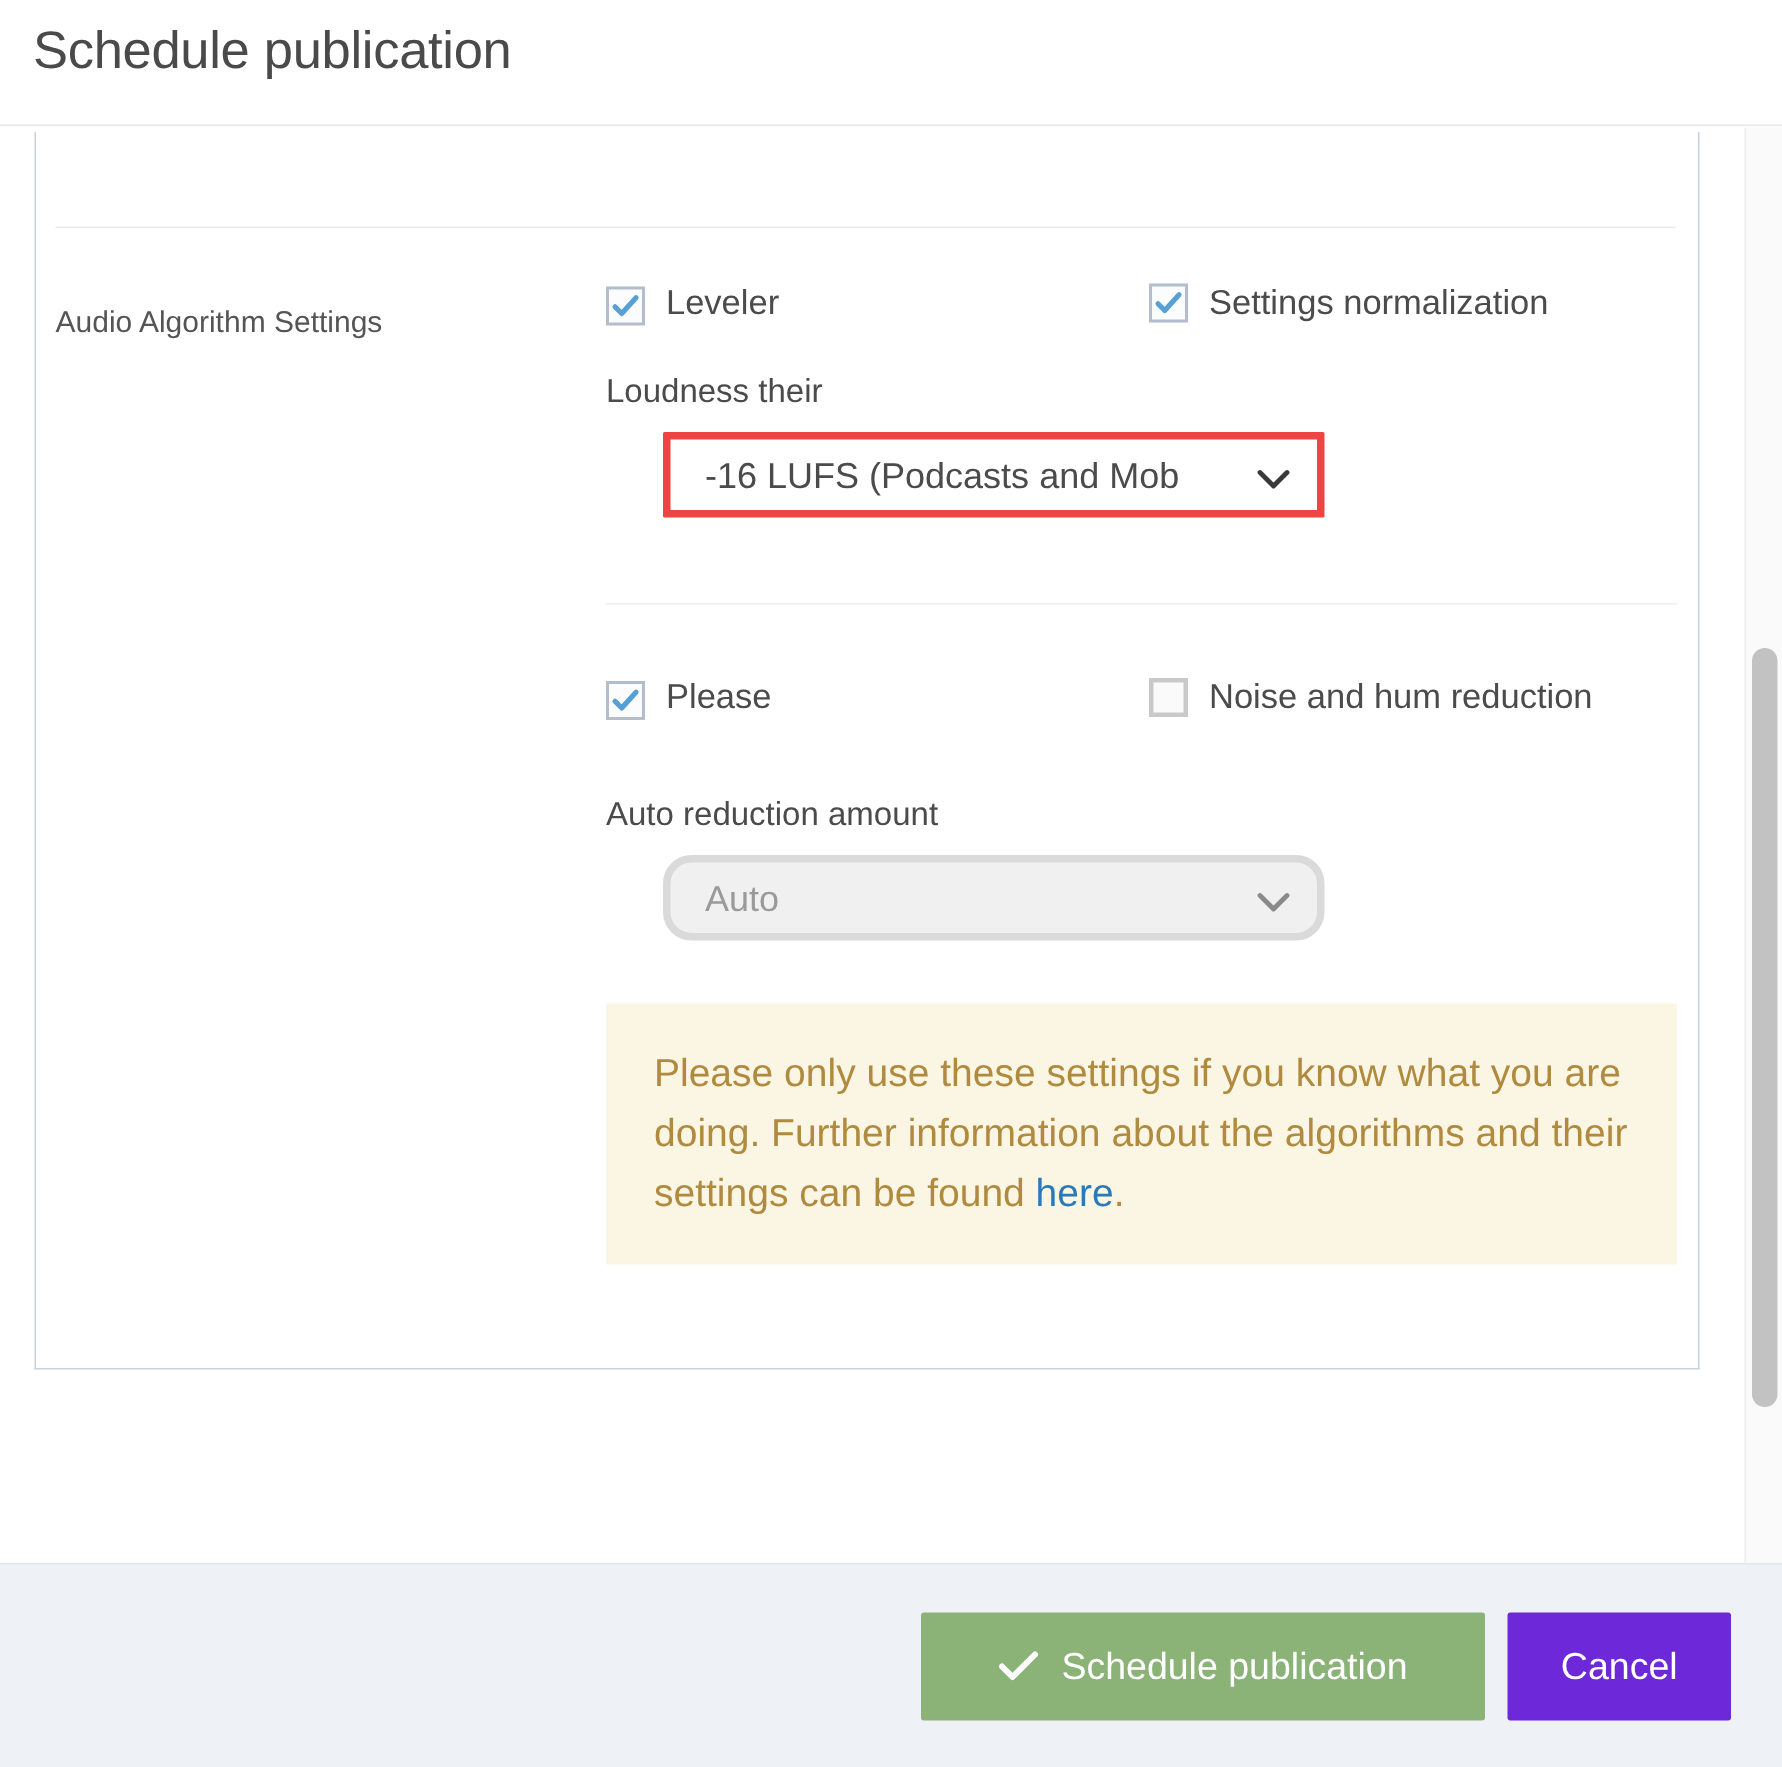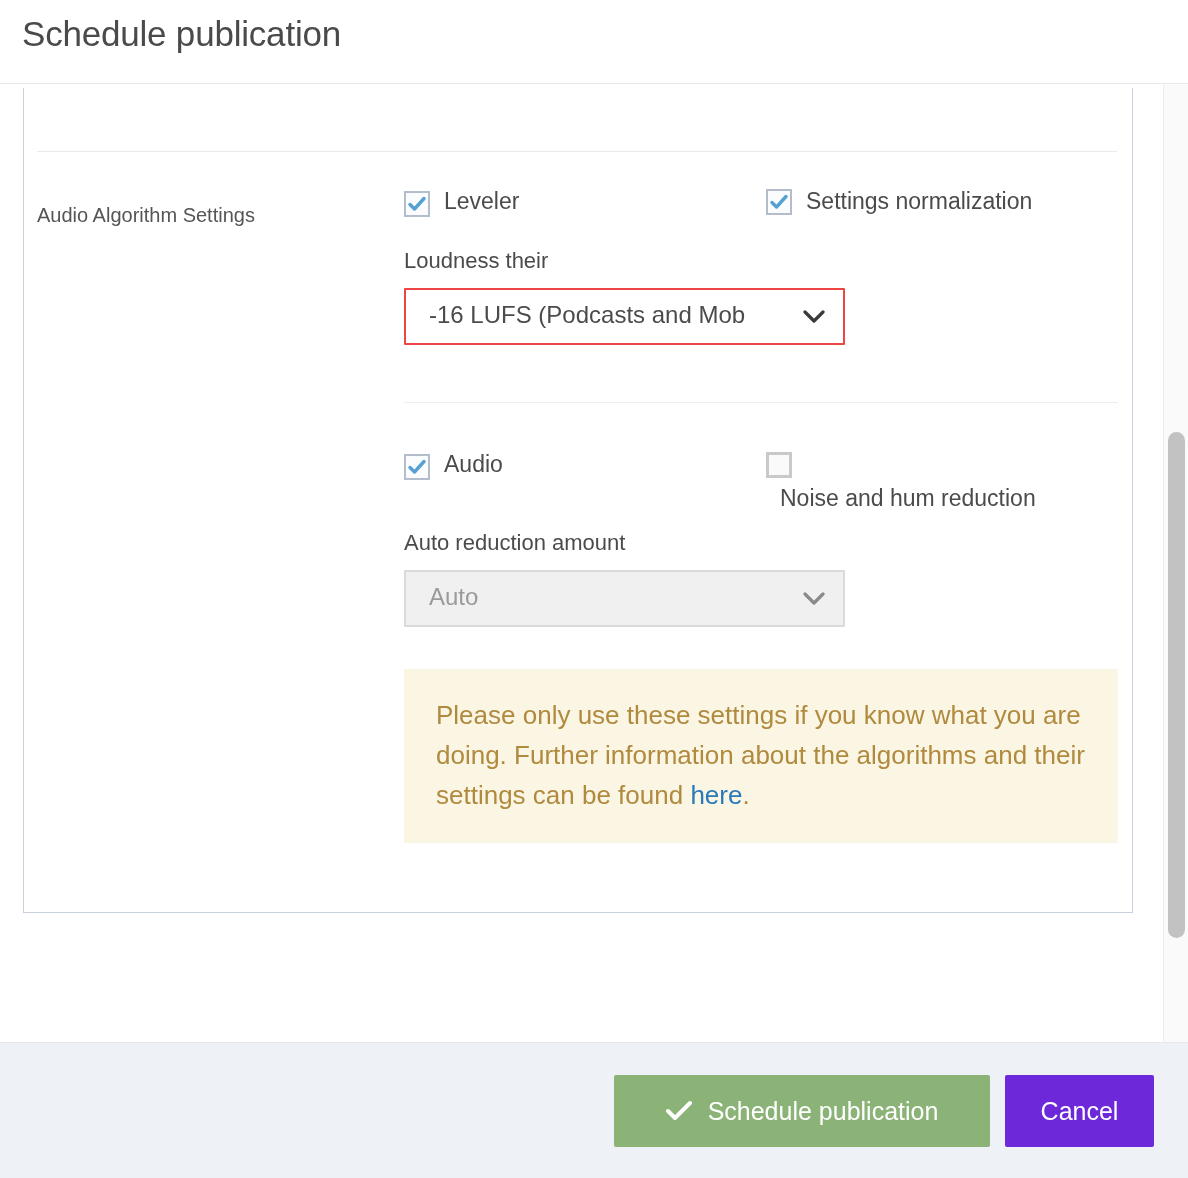--- a/index.html
+++ b/index.html
@@ -139,23 +139,24 @@
   .field-label {
     font-size: 22px;
     color: #4b4b4b;
     line-height: 30px;
   }
   .select-box {
     position: relative;
     width: 441px;
     height: 57px;
     box-sizing: border-box;
-    border: 2px solid #ef4444;
+    border: 5px solid #ef4444;
     background: #ffffff;
     border-radius: 1px;
+    margin-left: 38px;
   }
   .select-box.disabled {
     background: #f0f0f0;
     border-color: #dadada;
   }
   .select-value {
     position: absolute;
     left: 23px;
     top: 11px;
     font-size: 24px;
@@ -310,32 +311,32 @@
 
         <div class="divider-mid" style="margin-top:57px;"></div>
 
         <div class="check-line" style="margin-top:45px; height:86px;">
           <label class="cb-item cb-col-1">
             <span class="checkbox checked">
               <svg width="20" height="20" viewBox="0 0 20 20">
                 <path d="M3 10.5 L7.5 15 L17 4.5" stroke="#57a0d3" stroke-width="3.4" fill="none" stroke-linecap="round" stroke-linejoin="round"></path>
               </svg>
             </span>
-            <span class="cb-label">Audio</span>
+            <span class="cb-label">Please</span>
           </label>
 
-          <label class="cb-item cb-col-2" style="top:-4px; width:300px;flex-direction:column;">
+          <label class="cb-item cb-col-2" style="top:-4px; width:300px;">
             <span class="checkbox unchecked" style="margin-top:8px;"></span>
             <span class="cb-label" style="line-height:40px;">Noise and hum reduction</span>
           </label>
         </div>
 
         <div style="margin-top:-6px;">
           <div class="field-label">Auto reduction amount</div>
-          <div class="select-box disabled" style="margin-top:12px;">
+          <div class="select-box disabled" style="margin-top:12px;border-radius:19px;">
             <span class="select-value">Auto</span>
             <span class="select-caret">
               <svg width="22" height="16" viewBox="0 0 22 16">
                 <path d="M2 3 L11 12 L20 3" stroke="#8a8a8a" stroke-width="3.2" fill="none" stroke-linecap="round" stroke-linejoin="round"></path>
               </svg>
             </span>
           </div>
         </div>
 
         <div class="notice" style="margin-top:42px;">

